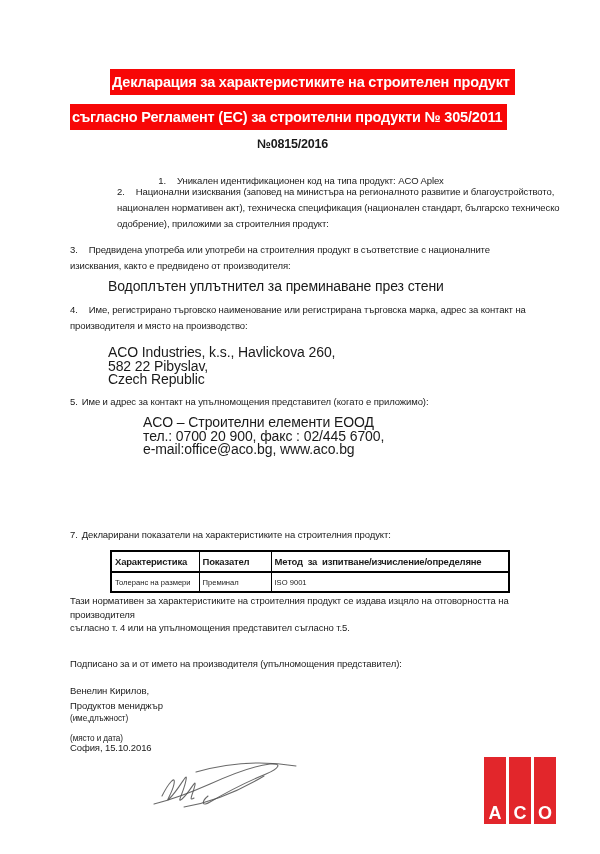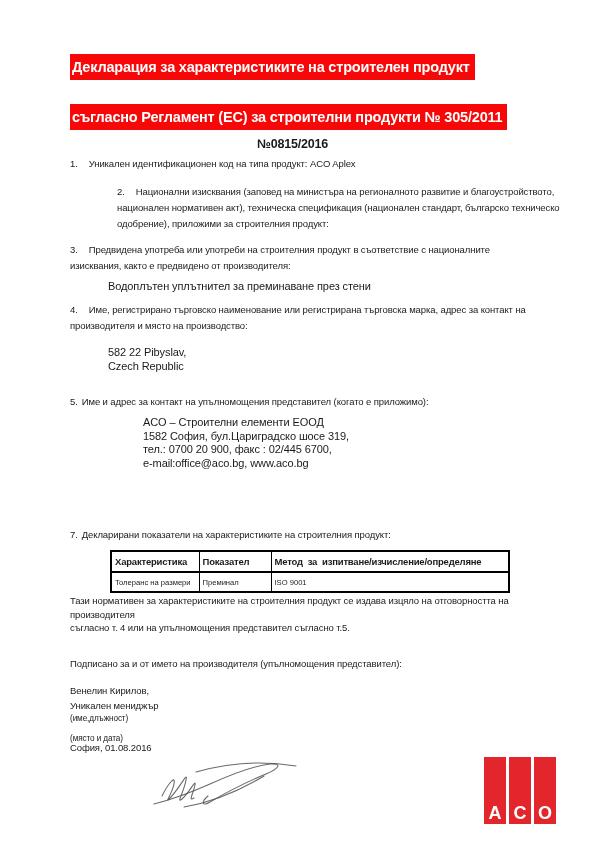--- a/index.html
+++ b/index.html
@@ -33,21 +33,21 @@
     left:70px;width:462px;
     font-size:9.5px;
     line-height:16px;
     letter-spacing:-0.1px;
   }
   .item .num{margin-right:11px;}
   .item.tight .num{margin-right:4px;}
   .item.hanging{padding-left:12px;text-indent:-12px;}
   .indent-block{
     left:108px;width:420px;
-    font-size:11px;
+    font-size:14px;
     line-height:13.5px;
     letter-spacing:-0.1px;
   }
   .perf-table{
     border-collapse:collapse;
     table-layout:fixed;
     width:398px;
     border:2px solid #000;
   }
   .perf-table th,.perf-table td{
@@ -92,55 +92,55 @@
     font-size:18px;
     line-height:18px;
   }
   .sig-svg path{fill:none;stroke:#4f4f4f;stroke-width:1.1;stroke-linecap:round;opacity:.85;}
 </style>
 </head>
 <body>
 
 <div class="page">
 
-  <div class="abs title-bar" style="top:54px;">Декларация за характеристиките на строителен продукт</div>
+  <div class="abs title-bar" style="top:69px;margin-left:40px;">Декларация за характеристиките на строителен продукт</div>
   <div class="abs title-bar" style="top:104px;">съгласно Регламент (ЕС) за строителни продукти № 305/2011</div>
 
   <div class="abs doc-number" style="left:218px;top:137px;padding-left:39px;">№0815/2016</div>
 
-  <div class="abs item" style="top:156px;">
+  <div class="abs item" style="top:173px;text-align:center;">
     <span class="num">1.</span><span>Уникален идентификационен код на типа продукт: ACO Aplex</span>
   </div>
 
   <div class="abs item" style="top:184px;margin-left:47px;">
     <span class="num">2.</span><span>Национални изисквания (заповед на министъра на регионалното развитие и благоустройството, национален нормативен акт), техническа спецификация (национален стандарт, българско техническо одобрение), приложими за строителния продукт:</span>
   </div>
 
   <div class="abs item" style="top:242px;">
     <span class="num">3.</span><span>Предвидена употреба или употреби на строителния продукт в съответствие с националните изисквания, както е предвидено от производителя:</span>
   </div>
 
   <div class="abs indent-block" style="top:280px;">Водоплътен уплътнител за преминаване през стени</div>
 
   <div class="abs item" style="top:302px;">
     <span class="num">4.</span><span>Име, регистрирано търговско наименование или регистрирана търговска марка, адрес за контакт на производителя и място на производство:</span>
   </div>
 
   <div class="abs indent-block" style="top:346px;">
+    <div>ACO Industries, k.s., Havlickova 260,</div>
     <div>582 22 Pibyslav,</div>
     <div>Czech Republic</div>
   </div>
 
   <div class="abs item tight" style="top:394px;">
     <span class="num">5.</span><span>Име и адрес за контакт на упълномощения представител (когато е приложимо):</span>
   </div>
 
   <div class="abs indent-block" style="top:416px;margin-left:35px;">
     <div>ACO – Строителни елементи ЕООД</div>
-    <div>1582 София, бул.Цариградско шосе 319,</div>
     <div>тел.: 0700 20 900, факс : 02/445 6700,</div>
     <div>e-mail:office@aco.bg, www.aco.bg</div>
   </div>
 
 
   <div class="abs item tight" style="top:527px;">
     <span class="num">7.</span><span>Декларирани показатели на характеристиките на строителния продукт:</span>
   </div>
 
   <table class="abs perf-table" style="left:110px;top:550px;">
@@ -166,24 +166,24 @@
   </table>
 
   <div class="abs body-text" style="left:70px;top:594px;width:462px;">
     <div>Тази нормативен за характеристиките на строителния продукт се издава изцяло на отговорността на производителя</div>
     <div>съгласно т. 4 или на упълномощения представител съгласно т.5.</div>
   </div>
 
   <div class="abs body-text" style="left:70px;top:657px;width:462px;">Подписано за и от името на производителя (упълномощения представител):</div>
 
   <div class="abs body-text" style="left:70px;top:684px;">Венелин Кирилов,</div>
-  <div class="abs body-text" style="left:70px;top:699px;">Уникален мениджър</div>
+  <div class="abs body-text" style="left:70px;top:699px;">Продуктов мениджър</div>
   <div class="abs small-note" style="left:70px;top:714px;">(име,длъжност)</div>
 
-  <div class="abs body-text" style="left:70px;top:741px;">София, 01.08.2016</div>
+  <div class="abs body-text" style="left:70px;top:741px;">София, 15.10.2016</div>
   <div class="abs small-note" style="left:70px;top:734px;">(място и дата)</div>
 
   <svg class="abs sig-svg" style="left:148px;top:752px;" width="165" height="64" viewBox="0 0 165 64">
     <path d="M14 44 C20 32 28 22 26 32 C24 42 16 52 22 46 C32 36 40 18 38 28 C36 40 28 52 34 47 C42 40 48 26 47 33 C45 42 40 50 46 46"></path>
     <path d="M6 52 C26 47 44 40 62 32 C84 22 104 14 122 12 C134 11 132 16 118 22 C96 31 74 43 62 50 C54 55 53 50 60 44"></path>
     <path d="M48 20 C76 12 112 8 148 14"></path>
     <path d="M36 55 C66 50 96 36 116 24"></path>
   </svg>
 
   <div class="abs logo" style="left:484px;top:757px;">

